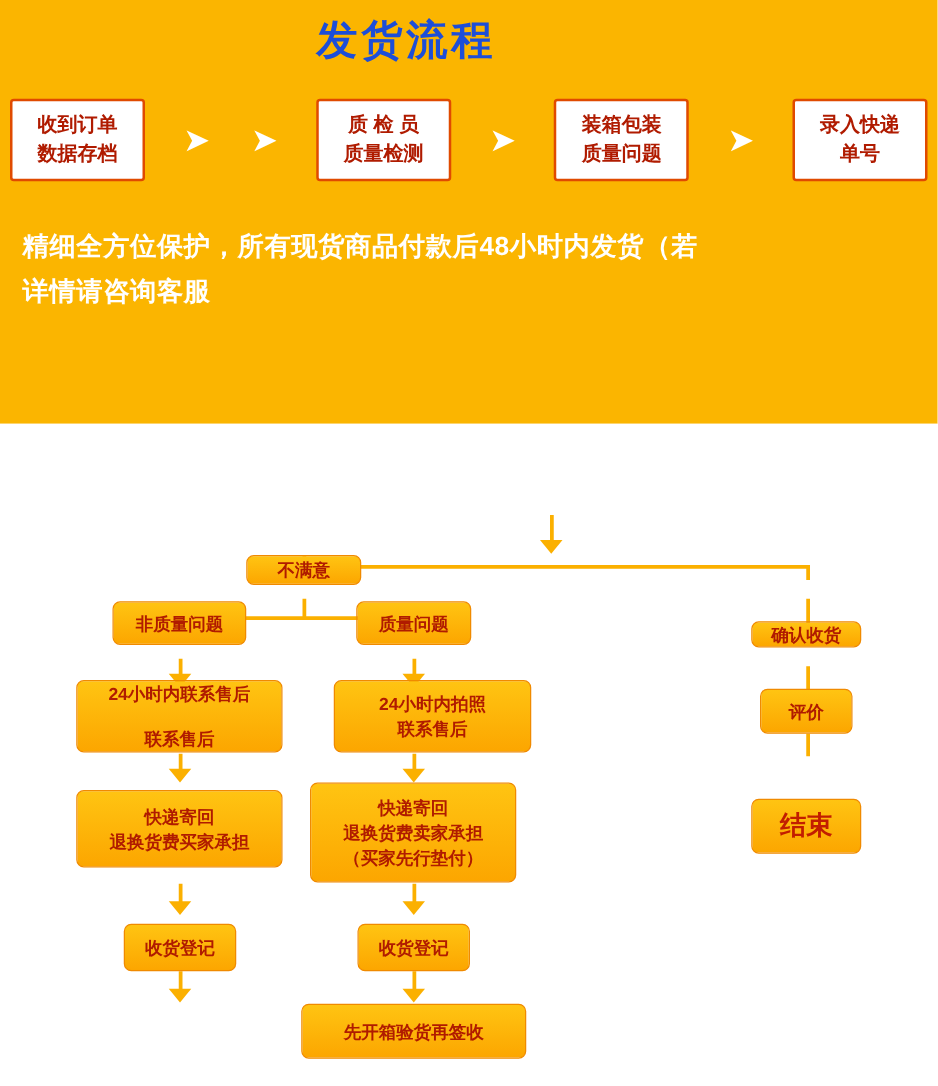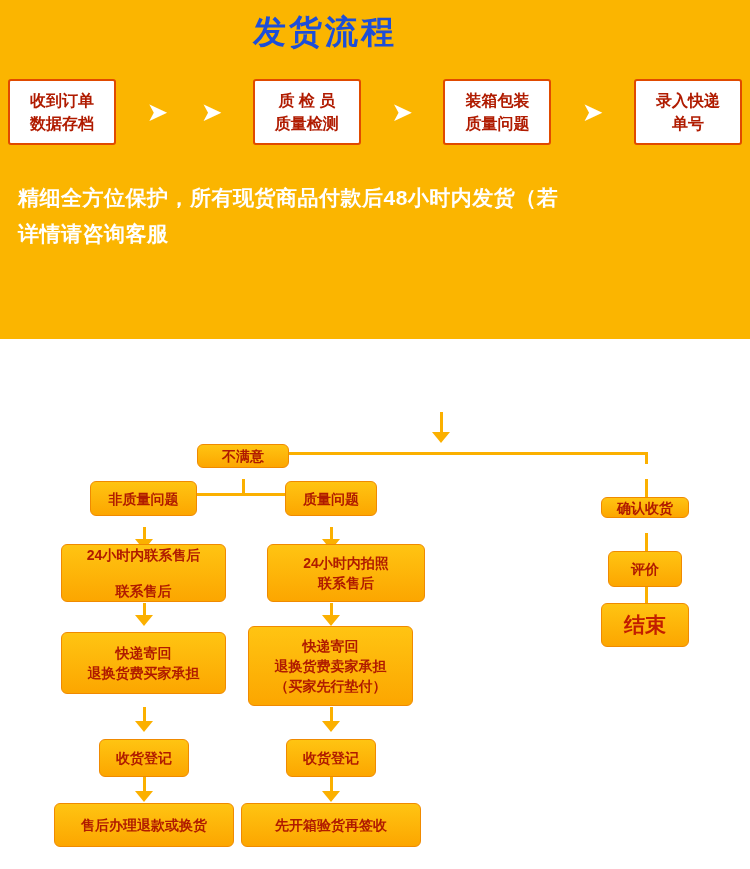--- a/index.html
+++ b/index.html
@@ -105,21 +105,21 @@
     display: flex;
     flex-direction: column;
     align-items: center;
     justify-content: center;
     text-align: center;
     box-sizing: border-box;
     font-size: 14px;
     line-height: 20px;
     white-space: nowrap;
   }
-  .node.end { font-size: 21px; color: #c21d00; }
+  .node.end { font-size: 21px; color: #c21d00; margin-top: 36px; }
   .node span { display: block; }
 
   
   .line {
     position: absolute;
     background: #fbb000;
   }
   .line.h { height: 3px; }
   .line.v { width: 3px; }
   
@@ -264,21 +264,18 @@
   </div>
 
   <div class="node" style="left:99px; top:400px; width:90px; height:38px;">
     <span>收货登记</span>
   </div>
 
   <div class="node" style="left:286px; top:400px; width:90px; height:38px;">
     <span>收货登记</span>
   </div>
 
-  <div class="node" style="left:54px; top:464px; width:180px; height:44px;">
-    <span>售后办理退款或换货</span>
-  </div>
 
   <div class="node" style="left:241px; top:464px; width:180px; height:44px;">
     <span>先开箱验货再签收</span>
   </div>
 
 </div>
 
 </body></html>

